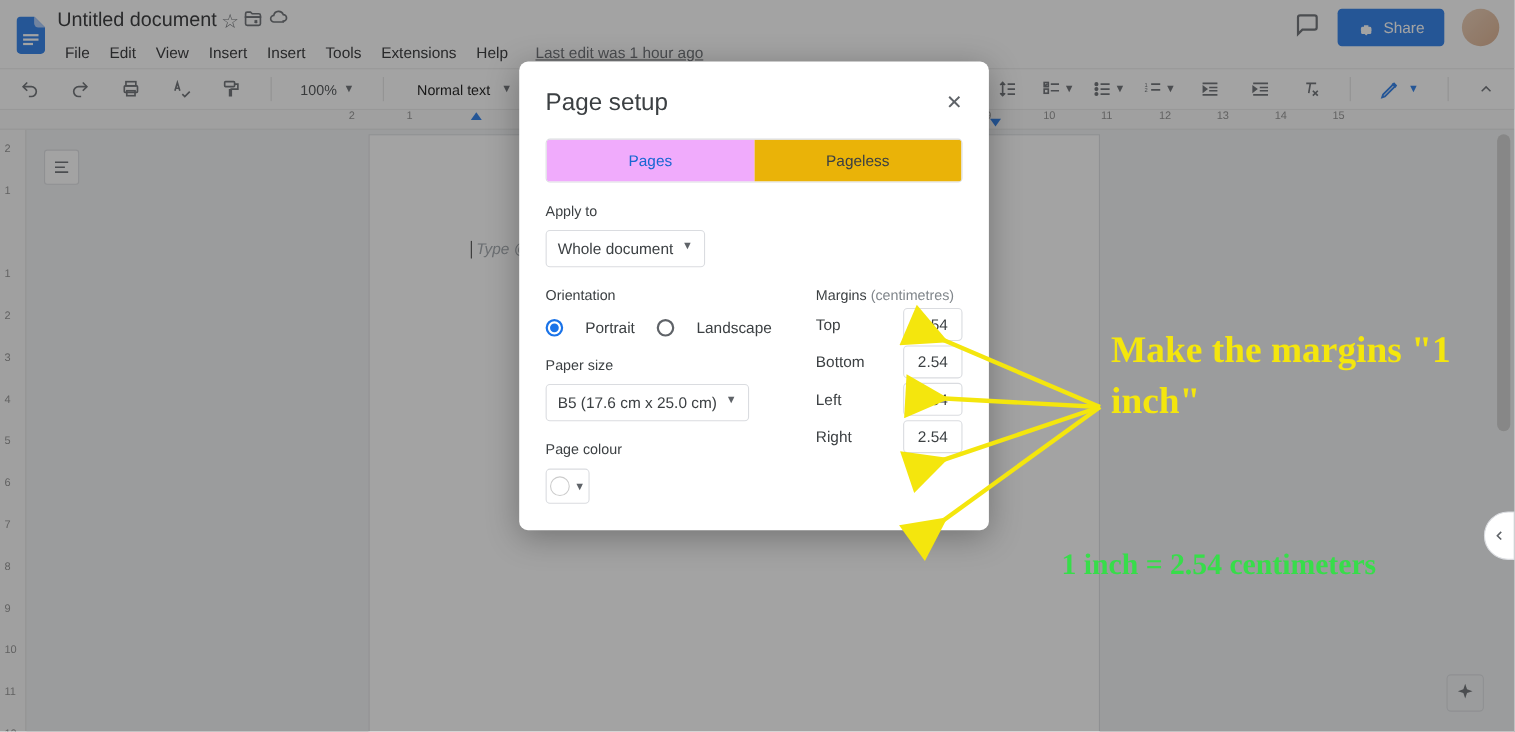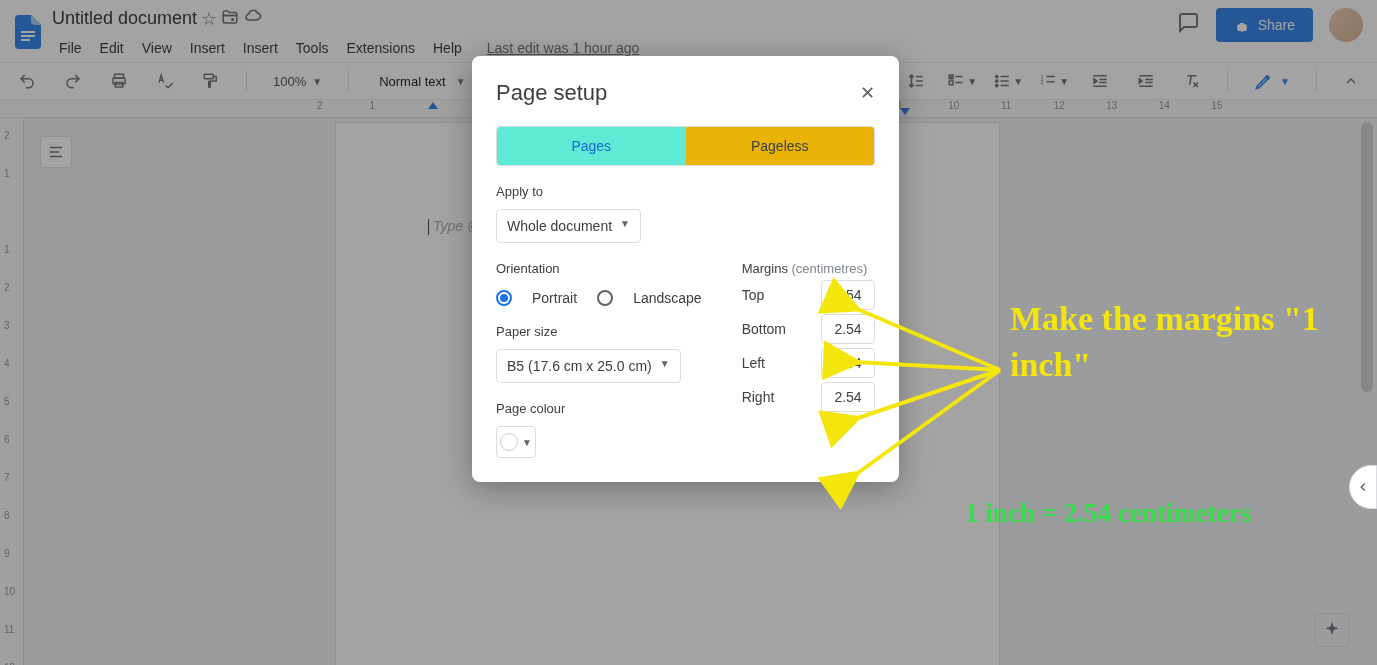--- a/index.html
+++ b/index.html
@@ -56,21 +56,21 @@
   .side-arrow-btn { position:absolute; right:0; top:465px; width:28px; height:44px; border-radius:22px 0 0 22px; background:#fff; border:1px solid #dadce0; display:flex; align-items:center; justify-content:center; color:#5f6368; cursor:pointer; z-index:5;}
   .vscroll { position:absolute; right:4px; top:4px; width:12px; height:270px; background:#ccc; border-radius:6px; cursor:pointer;}
 
   
   .dialog { position:absolute; left:472px; top:56px; width:427px; background:#fff; border-radius:8px; box-shadow:0 6px 30px rgba(0,0,0,.3); z-index:50; padding: 24px 24px 24px 24px; }
   .dlg-head { display:flex; justify-content:space-between; align-items:center; }
   .dlg-title { font-size:22px; color:#3c4043; font-family:"Segoe UI",Arial; }
   .dlg-close { color:#5f6368; font-size:18px; cursor:pointer; }
   .seg { display:flex; margin-top:20px; border:1px solid #dadce0; border-radius:4px; overflow:hidden; }
   .seg-btn { flex:1; text-align:center; padding:11px 0; font-size:14px; cursor:pointer; color:#3c4043; background:#eab308; }
-  .seg-btn.active { background:#5eead4; color:#1967d2; font-weight:500; }
+  .seg-btn.active { background:#f0abfc; color:#1967d2; font-weight:500; }
   .lbl { font-size:13px; color:#3c4043; font-weight:500; margin-top:18px; }
   .select-box { margin-top:10px; border:1px solid #dadce0; border-radius:4px; padding:8px 10px; display:inline-flex; gap:8px; font-size:14px; color:#3c4043; cursor:pointer; }
   .two-col { display:flex; gap:40px; margin-top:18px; }
   .colL { flex:1.05; }
   .colR { flex:0.95; }
   .radio-row { display:flex; gap:20px; margin-top:14px; align-items:center; }
   .radio { width:16px; height:16px; border-radius:50%; border:2px solid #5f6368; display:inline-flex; align-items:center; justify-content:center; cursor:pointer; }
   .radio.checked { border-color:#1a73e8; }
   .radio.checked::after { content:''; width:8px; height:8px; border-radius:50%; background:#1a73e8; }
   .radio-lbl { font-size:14px; color:#3c4043; }

